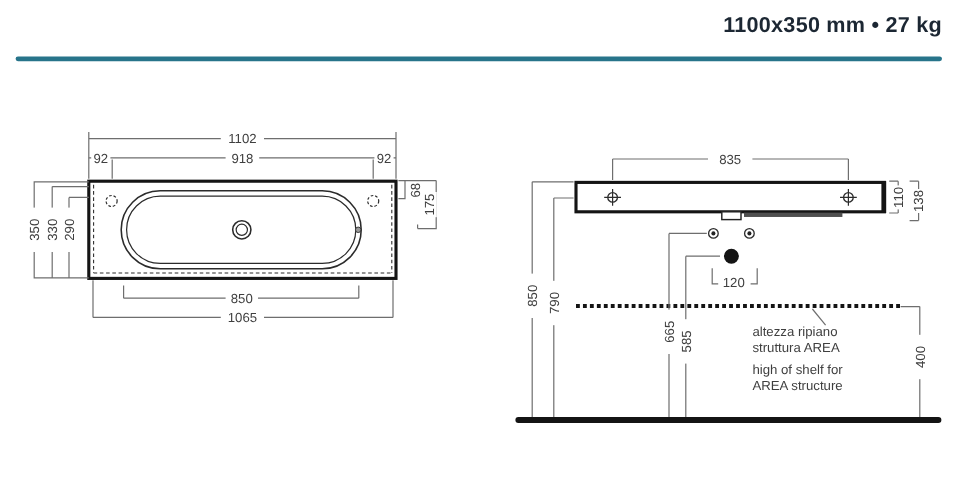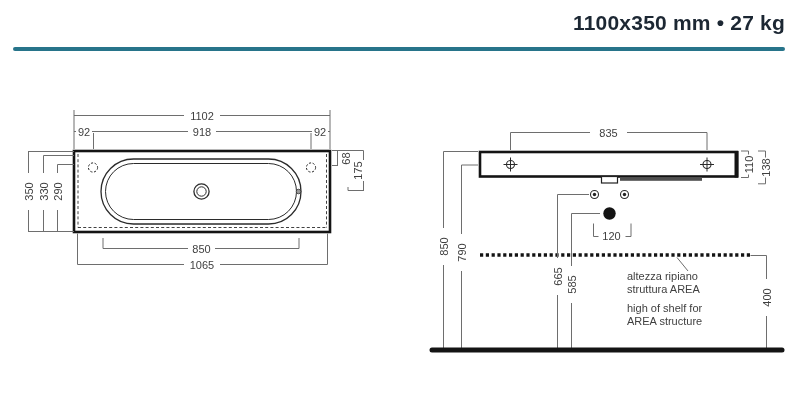--- a/index.html
+++ b/index.html
@@ -2,21 +2,21 @@
 <html><head>
 <meta charset="utf-8">
 <style>
   html,body{margin:0;padding:0;background:#ffffff;}
   .sheet{
     position:relative;width:800px;height:415px;background:#ffffff;overflow:hidden;
     font-family:"Liberation Sans",sans-serif;
   }
   .hdr-title{
     position:absolute;top:11px;right:15px;
-    font-size:21px;font-weight:bold;color:#1c2733;letter-spacing:.2px;
+    font-size:18px;font-weight:bold;color:#1c2733;letter-spacing:.2px;
   }
   .teal-rule{
     position:absolute;left:13px;top:47px;width:772px;height:4px;
     background:#27748a;border-radius:2px;
   }
   svg{position:absolute;left:0;top:0;}
   svg text{font-family:"Liberation Sans",sans-serif;font-size:11px;fill:#3f3f3f;}
   .outline{stroke:#141414;fill:#ffffff;}
   .thin{stroke:#2b2b2b;fill:none;}
   .dim{stroke:#6e6e6e;stroke-width:1;fill:none;}

